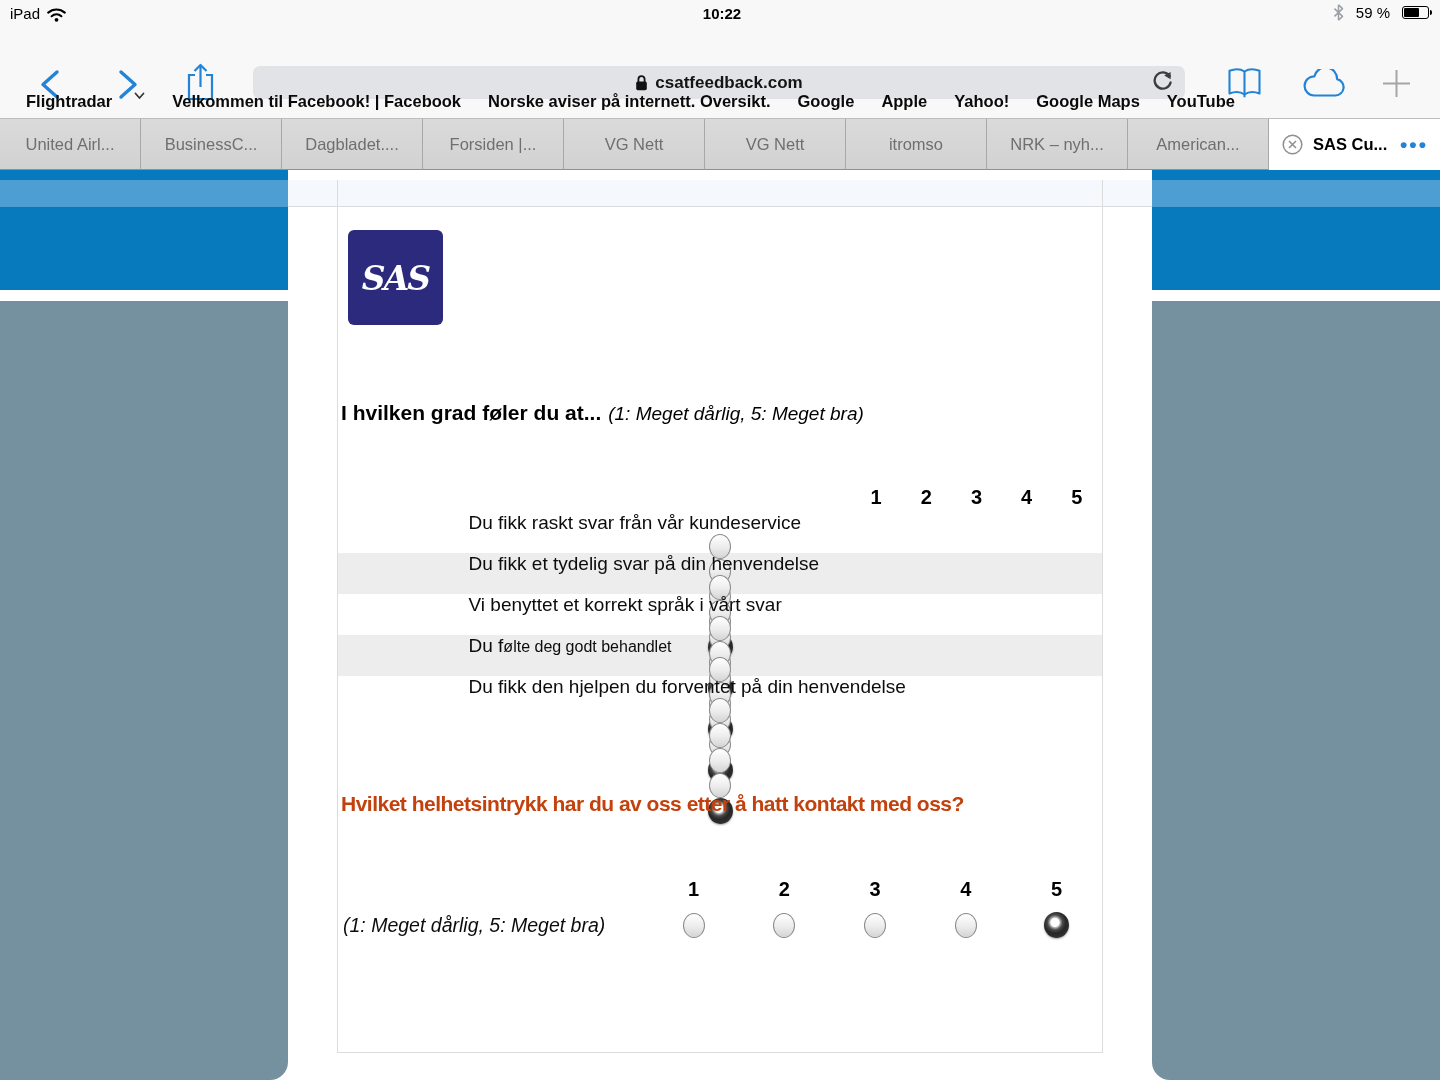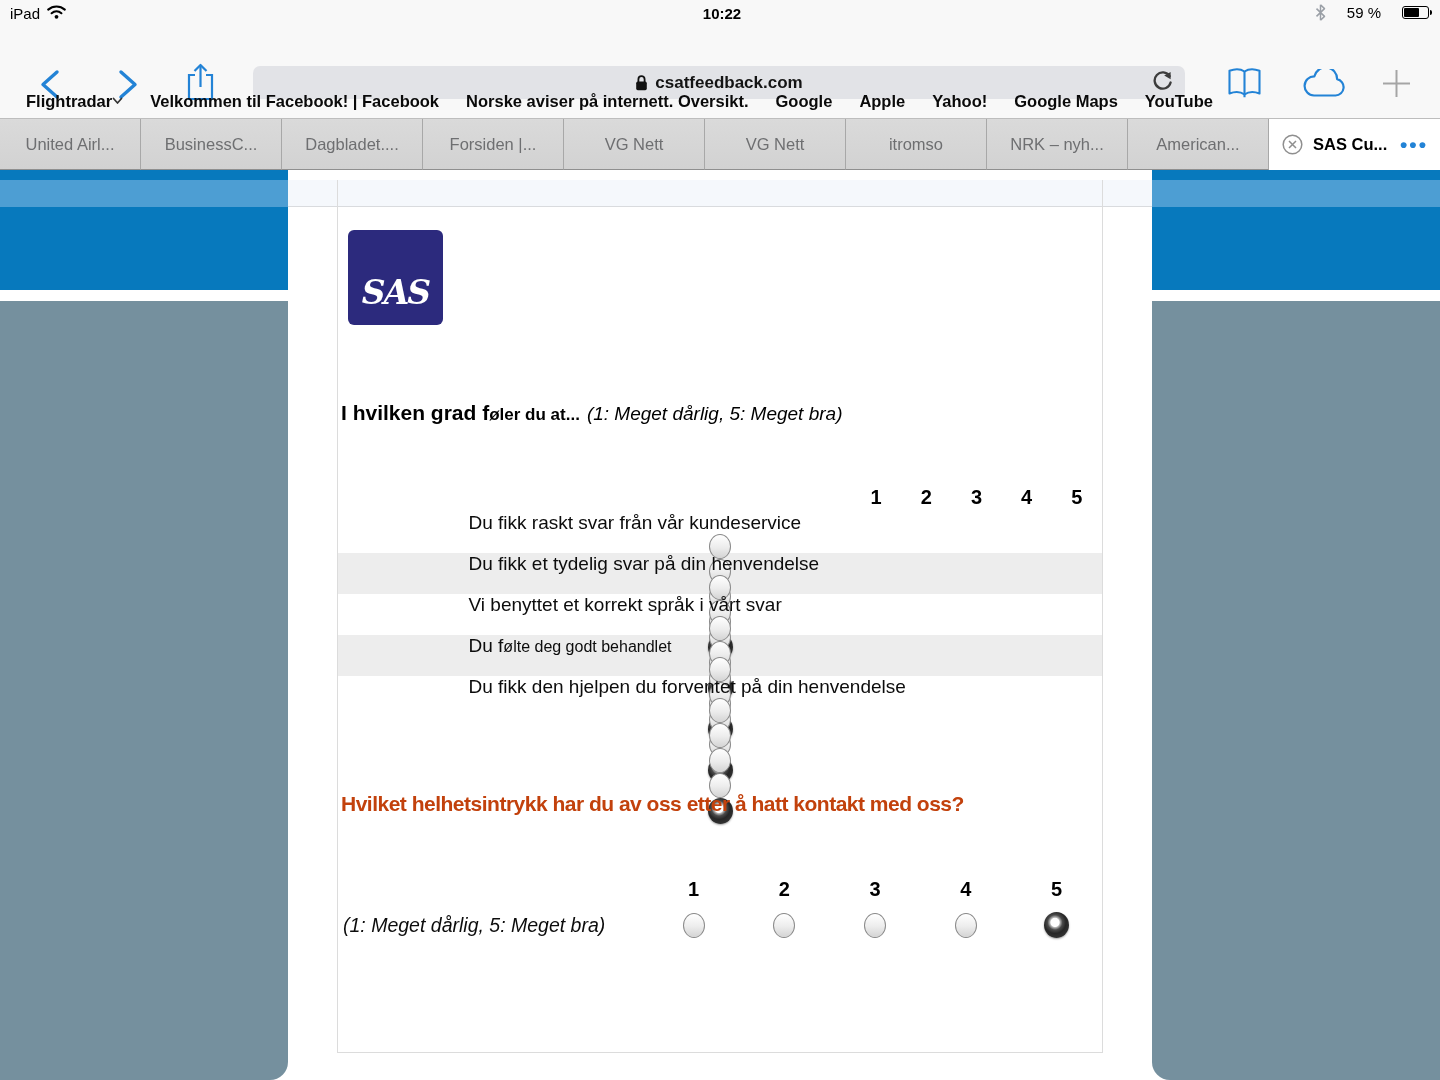--- a/index.html
+++ b/index.html
@@ -1,35 +1,35 @@
 <!DOCTYPE html>
 <html><head>
 <meta charset="utf-8">
 <style>
   html,body{margin:0;padding:0;background:#000;}
   #app{position:relative;width:1440px;height:1080px;background:#fff;overflow:hidden;
        font-family:"Liberation Sans",sans-serif;-webkit-font-smoothing:antialiased;}
   
   .chrome{position:absolute;left:0;top:0;width:1440px;height:118px;background:#f8f8f8;}
   .status-bar{position:absolute;left:0;top:0;width:1440px;height:28px;font-size:15px;color:#000;}
-  .sb-left{position:absolute;left:10px;top:5px;display:flex;align-items:flex-start;gap:7px;}
+  .sb-left{position:absolute;left:10px;top:5px;display:flex;align-items:flex-end;gap:7px;}
   .sb-time{position:absolute;left:4px;right:0;top:5px;text-align:center;font-weight:700;}
-  .sb-right{position:absolute;right:8px;top:4px;display:flex;align-items:center;gap:21px;}
+  .sb-right{position:absolute;right:8px;top:4px;display:flex;align-items:center;gap:12px;}
   .bat-body{position:relative;width:25px;height:11px;border:1px solid #000;border-radius:3px;}
   .bat-fill{position:absolute;left:1px;top:1px;bottom:1px;width:58%;background:#000;border-radius:1px;}
   .bat-tip{width:2px;height:5px;background:#000;border-radius:0 2px 2px 0;margin-left:1px;}
   .nav-bar{position:absolute;left:0;top:28px;width:1440px;height:56px;}
   .nav-ico{position:absolute;cursor:pointer;}
   .url-field{position:absolute;left:253px;top:38px;width:932px;height:33px;background:#e2e3e7;
              border-radius:7px;display:flex;align-items:center;justify-content:center;gap:7px;
              font-size:17px;font-weight:600;color:#141414;}
   .reload{position:absolute;right:11px;top:5px;}
   .bookmarks-bar{position:absolute;left:0;top:84px;width:1440px;height:34px;display:flex;
              align-items:center;padding-left:26px;gap:27px;font-size:16.5px;font-weight:600;color:#0a0a0a;}
-  .bm-item{display:flex;align-items:center;gap:0;white-space:nowrap;cursor:pointer;}
+  .bm-item{display:flex;gap:22px;white-space:nowrap;cursor:pointer;}
   
   .tab-bar{position:absolute;left:0;top:118px;width:1440px;height:52px;display:flex;
            background:#cbcbcb;border-top:1px solid #bdbdbd;box-sizing:border-box;}
   .tab{width:141px;box-sizing:border-box;background:linear-gradient(#dadada,#d2d2d2);
        border-right:1px solid #a8a8a8;border-bottom:1px solid #8f8f8f;color:#6e6f71;
        font-size:16.5px;display:flex;align-items:center;justify-content:center;
        white-space:nowrap;overflow:hidden;cursor:pointer;}
   .tab.active{flex:1;background:#fff;border-bottom:none;border-right:none;color:#000;
        font-weight:700;justify-content:flex-start;padding:0 12px;gap:9px;}
   .tab-dots{margin-left:auto;color:#2383d6;font-size:21px;letter-spacing:2px;cursor:pointer;}
@@ -43,26 +43,26 @@
   .band-gap{height:11px;background:#fff;}
   .band-slate{height:779px;background:#75909e;}
   .side-left  .band-slate{border-bottom-right-radius:18px;}
   .side-right .band-slate{border-bottom-left-radius:18px;}
   .column{position:absolute;left:288px;top:0;width:864px;height:910px;background:#fff;}
   .pale-strip{position:absolute;left:0;top:10px;width:864px;height:27px;background:#f5f8fc;
               border-bottom:1px solid #d9dbde;box-sizing:border-box;}
   .form{position:absolute;left:49px;top:10px;width:766px;height:873px;box-sizing:border-box;
         border-left:1px solid #dcdcdc;border-right:1px solid #dcdcdc;border-bottom:1px solid #dcdcdc;}
   .logo{position:absolute;left:10px;top:50px;width:95px;height:95px;background:#2c2a7d;border-radius:6px;
-        display:flex;align-items:flex-end;justify-content:center;padding-bottom:13px;box-sizing:border-box;
+        display:flex;align-items:flex-end;justify-content:center;padding-bottom:27px;box-sizing:border-box;
         color:#fff;font-family:"DejaVu Serif",serif;font-style:italic;font-weight:700;
         font-size:33px;letter-spacing:-2px;}
   .q1-title{position:absolute;left:3px;top:221px;white-space:nowrap;color:#000;}
   .t-main{font-size:21px;font-weight:700;}
-  .t-tail{font-size:17px;font-weight:700;}
+  .t-tail{font-size:21px;font-weight:700;}
   .t-hint{font-size:19px;font-style:italic;margin-left:7px;}
   .q1-table{position:absolute;left:0;top:303px;width:764px;}
   .scale-row{display:flex;height:29px;align-items:center;}
   .cell-spacer{width:513px;}
   .q-cell{width:50.2px;display:flex;align-items:center;justify-content:center;}
   .scale-num{font-size:20px;font-weight:700;color:#000;}
   .q-row{display:flex;height:41px;align-items:center;flex-direction:column;}
   .q-row.stripe{background:#ededed;}
   .q-label{width:513px;box-sizing:border-box;padding-left:5px;font-size:19px;color:#0c0c0c;white-space:nowrap;}
   .q-label .small{font-size:16px;}

